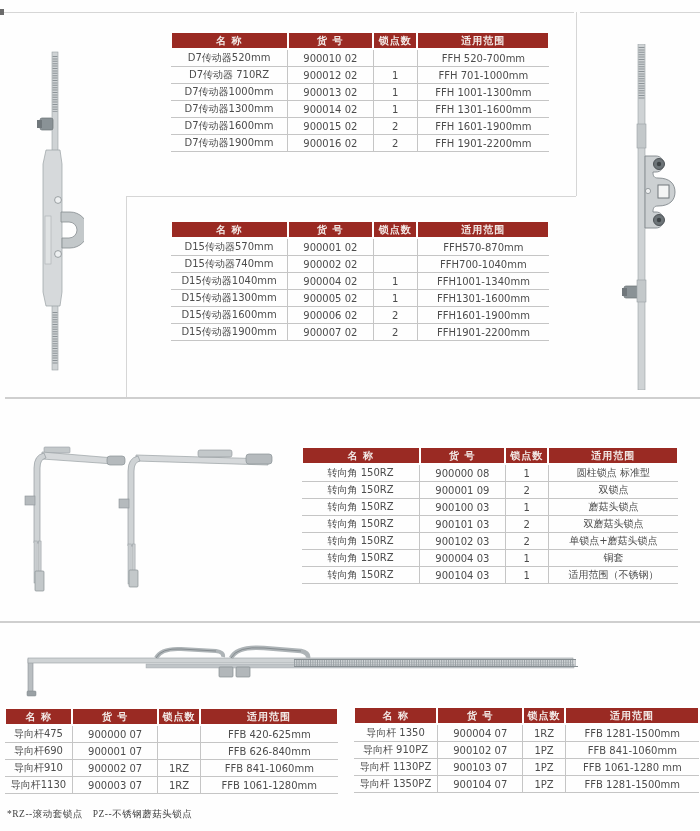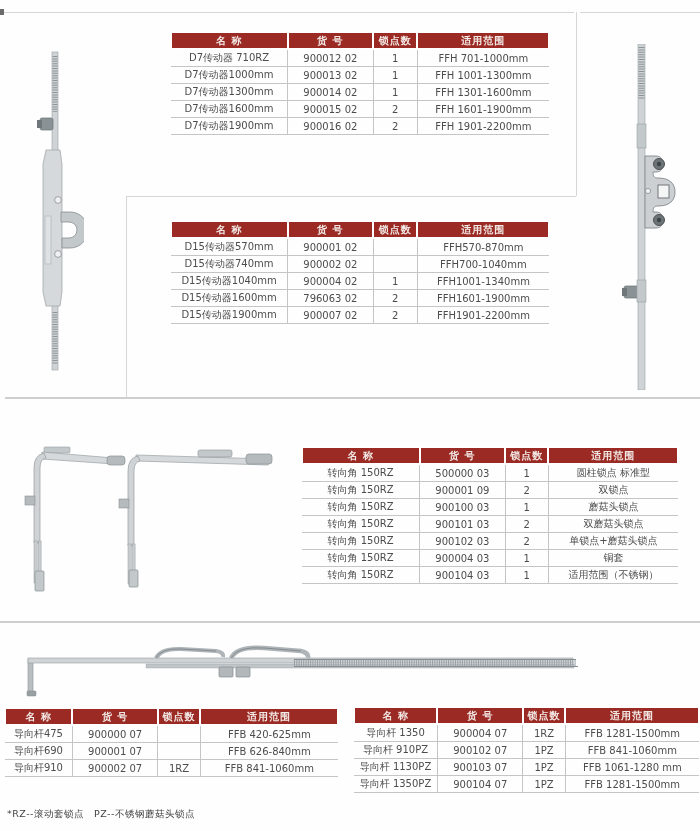--- a/index.html
+++ b/index.html
@@ -37,20 +37,21 @@
 
   #tbl-d7   {left:170px;top:31px; width:380px;}
   #tbl-d15  {left:170px;top:220px;width:380px;}
   #tbl-corner{left:301px;top:446px;width:378px;}
   #tbl-gl   {left:4px;  top:707px;width:335px;}
   #tbl-gr   {left:353px;top:706px;width:347px;}
 
   .footnote{
     position:absolute;left:7px;top:808px;font-size:9.5px;color:#3f3f3f;
     letter-spacing:0.5px;
+    font-family:Liberation Serif, serif;
   }
   svg{display:block;}
 </style>
 </head>
 <body>
 
 <div class="corner-speck"></div>
 <div class="frame-line" style="left:4px;top:12px;width:570px;height:1px;"></div>
 <div class="frame-line" style="left:580px;top:12px;width:120px;height:1px;"></div>
 <div class="frame-line" style="left:576px;top:12px;width:1px;height:184px;"></div>
@@ -147,20 +148,26 @@
   <thead>
       <tr>
         <th>名 称</th>
         <th>货 号</th>
         <th>锁点数</th>
         <th>适用范围</th>
       </tr>
     </thead>
   <tbody>
       <tr>
+        <td>D7传动器520mm</td>
+        <td>900010 02</td>
+        <td></td>
+        <td>FFH 520-700mm</td>
+      </tr>
+      <tr>
         <td>D7传动器 710RZ</td>
         <td>900012 02</td>
         <td>1</td>
         <td>FFH 701-1000mm</td>
       </tr>
       <tr>
         <td>D7传动器1000mm</td>
         <td>900013 02</td>
         <td>1</td>
         <td>FFH 1001-1300mm</td>
@@ -214,22 +221,28 @@
         <td></td>
         <td>FFH700-1040mm</td>
       </tr>
       <tr>
         <td>D15传动器1040mm</td>
         <td>900004 02</td>
         <td>1</td>
         <td>FFH1001-1340mm</td>
       </tr>
       <tr>
+        <td>D15传动器1300mm</td>
+        <td>900005 02</td>
+        <td>1</td>
+        <td>FFH1301-1600mm</td>
+      </tr>
+      <tr>
         <td>D15传动器1600mm</td>
-        <td>796063 02</td>
+        <td>900006 02</td>
         <td>2</td>
         <td>FFH1601-1900mm</td>
       </tr>
       <tr>
         <td>D15传动器1900mm</td>
         <td>900007 02</td>
         <td>2</td>
         <td>FFH1901-2200mm</td>
       </tr>
     </tbody>
@@ -246,21 +259,21 @@
       <tr>
         <th>名 称</th>
         <th>货 号</th>
         <th>锁点数</th>
         <th>适用范围</th>
       </tr>
     </thead>
   <tbody>
       <tr>
         <td>转向角 150RZ</td>
-        <td>500000 03</td>
+        <td>900000 08</td>
         <td>1</td>
         <td>圆柱锁点 标准型</td>
       </tr>
       <tr>
         <td>转向角 150RZ</td>
         <td>900001 09</td>
         <td>2</td>
         <td>双锁点</td>
       </tr>
       <tr>
@@ -323,20 +336,26 @@
         <td>900001 07</td>
         <td></td>
         <td>FFB 626-840mm</td>
       </tr>
       <tr>
         <td>导向杆910</td>
         <td>900002 07</td>
         <td>1RZ</td>
         <td>FFB 841-1060mm</td>
       </tr>
+      <tr>
+        <td>导向杆1130</td>
+        <td>900003 07</td>
+        <td>1RZ</td>
+        <td>FFB 1061-1280mm</td>
+      </tr>
     </tbody>
 </table>
 
 <table class="cat" id="tbl-gr">
   <colgroup>
       <col style="width:83px">
       <col style="width:85px">
       <col style="width:42px">
       <col style="width:133px">
     </colgroup>

